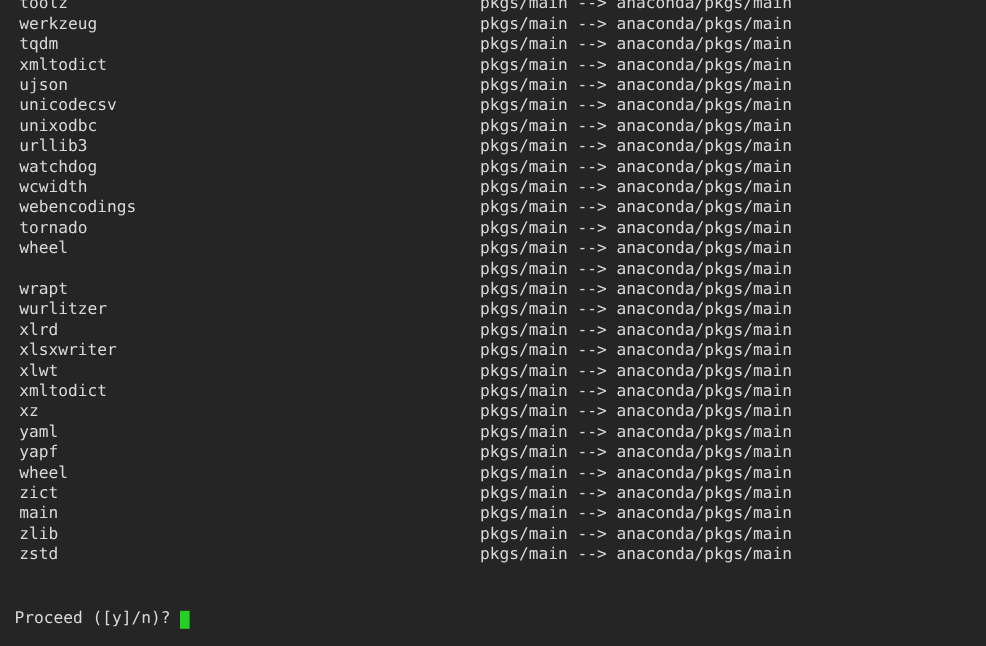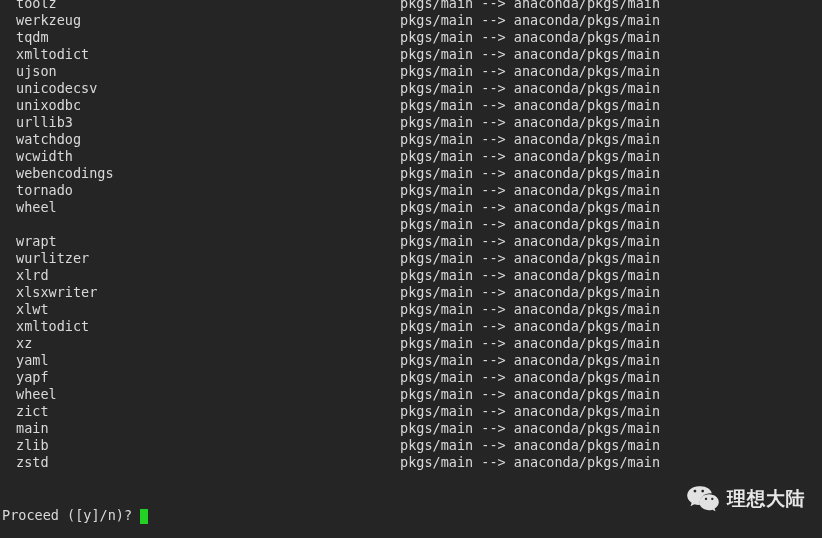--- a/index.html
+++ b/index.html
@@ -49,21 +49,21 @@
     position: absolute;
     left: 400px;
     top: 0;
     white-space: pre;
     color: #d9d9d9;
   }
 
   
   #prompt-line {
     position: absolute;
-    left: 2px;
+    left: 12px;
     top: 507px;
     height: 17px;
     line-height: 17px;
     white-space: pre;
     display: flex;
     align-items: flex-end;
   }
   #prompt-text {
     color: #d9d9d9;
     white-space: pre;
@@ -135,25 +135,14 @@
       <div class="pkg-row"><span class="pkg-name">main</span><span class="pkg-channel">pkgs/main --&gt; anaconda/pkgs/main</span></div>
       <div class="pkg-row"><span class="pkg-name">zlib</span><span class="pkg-channel">pkgs/main --&gt; anaconda/pkgs/main</span></div>
       <div class="pkg-row"><span class="pkg-name">zstd</span><span class="pkg-channel">pkgs/main --&gt; anaconda/pkgs/main</span></div>
     </div>
 
   <div id="prompt-line">
     <span id="prompt-text">Proceed ([y]/n)?</span>
     <span id="cursor-block"></span>
   </div>
 
-  <div id="watermark">
-    <span>
-      <svg id="wechat-icon" viewBox="0 0 40 32" xmlns="http://www.w3.org/2000/svg">
-        <g fill="#ededed">
-          <path d="M15.2 2.2C7.6 2.2 1.4 7.1 1.4 13.1c0 3.4 2 6.5 5.2 8.5L5.3 25.6l4.5-2.3c1.7.5 3.5.8 5.4.8.5 0 .9 0 1.4-.1-.3-.9-.5-1.9-.5-2.9 0-6 5.8-10.8 12.9-10.8.5 0 .9 0 1.4.1-1.1-4.7-6.5-8.2-13-8.2zm-4.6 4.1c.9 0 1.6.7 1.6 1.6 0 .9-.7 1.6-1.6 1.6-.9 0-1.7-.7-1.7-1.6 0-.9.8-1.6 1.7-1.6zm9.1 0c.9 0 1.6.7 1.6 1.6 0 .9-.7 1.6-1.6 1.6-.9 0-1.7-.7-1.7-1.6 0-.9.8-1.6 1.7-1.6z"></path>
-          <path d="M38.6 21c0-5.1-5.1-9.3-11.4-9.3-6.4 0-11.5 4.2-11.5 9.3 0 5.2 5.1 9.3 11.5 9.3 1.3 0 2.6-.2 3.9-.6l3.6 2-1-3.3c2.9-1.7 4.9-4.4 4.9-7.4zm-15.1-2.6c-.7 0-1.3-.6-1.3-1.3 0-.7.6-1.3 1.3-1.3.8 0 1.4.6 1.4 1.3 0 .7-.6 1.3-1.4 1.3zm7.4 0c-.7 0-1.3-.6-1.3-1.3 0-.7.6-1.3 1.3-1.3.8 0 1.4.6 1.4 1.3 0 .7-.6 1.3-1.4 1.3z"></path>
-        </g>
-      </svg>
-    </span>
-    <span id="watermark-text">理想大陆</span>
-  </div>
 
 </div>
 
 </body></html>

